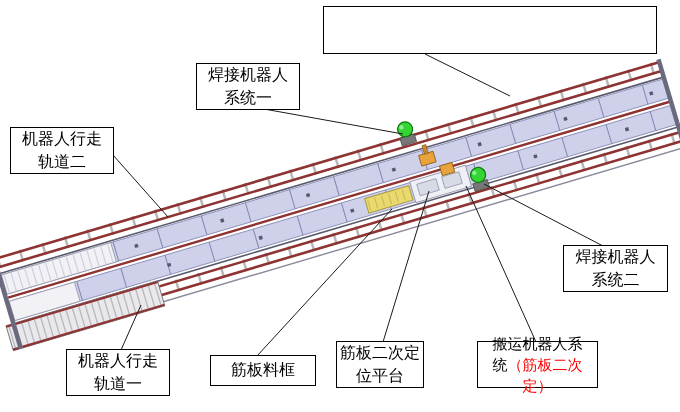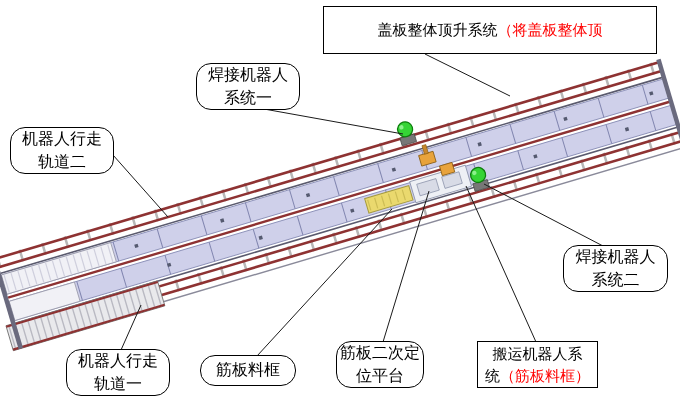--- a/index.html
+++ b/index.html
@@ -19,28 +19,28 @@
     flex-direction:column;
     align-items:center;
     justify-content:center;
     text-align:center;
     color:#000000;
     z-index:2;
     line-height:1.42;
   }
   .label-box .red { color:#ff0000; }
   .pre { white-space:pre-line; }
-  .fs16 { font-size:16px;border-radius:15px; }
+  .fs16 { font-size:16px; }
   .fs15 { font-size:15px; }
   #box-lift   { left:323px; top:6px;   width:334px; height:48px; font-size:15px; }
   #box-wr1    { left:196px; top:63px;  width:104px; height:47px; }
   #box-track2 { left:10px;  top:127px; width:104px; height:47px; }
   #box-wr2    { left:563px; top:245px; width:105px; height:47px; }
   #box-track1 { left:66px;  top:349px; width:104px; height:47px; }
-  #box-frame  { left:200px; top:355px; width:96px;  height:31px;justify-content:center; }
+  #box-frame  { left:210px; top:355px; width:106px;  height:31px;justify-content:center; }
   #box-pos    { left:336px; top:341px; width:88px;  height:47px; }
   #box-move   { left:477px; top:341px; width:121px; height:47px; }
 </style>
 </head>
 <body>
 
 <svg class="scene" width="680" height="412" viewBox="0 0 680 412">
 
   <g transform="rotate(-16.5 340 207)">
 
@@ -118,21 +118,20 @@
     <line x1="113" y1="155" x2="168" y2="217"></line>
     <line x1="603" y1="246" x2="484" y2="184"></line>
     <line x1="121" y1="350" x2="141" y2="305"></line>
     <line x1="257" y1="356" x2="392" y2="209"></line>
     <line x1="383" y1="342" x2="429" y2="191"></line>
     <line x1="536" y1="342" x2="466" y2="186"></line>
   </g>
 </svg>
 
 <div id="box-lift" class="label-box">
-  <div class="box-line"><span>盖板整体顶升系统</span><span class="red">（将盖板整体顶</span></div>
 </div>
 
 <div id="box-wr1" class="label-box fs16">
   <div class="pre">焊接机器人
 系统一</div>
 </div>
 
 <div id="box-track2" class="label-box fs16">
   <div class="pre">机器人行走
 轨道二</div>
@@ -152,14 +151,14 @@
   <div>筋板料框</div>
 </div>
 
 <div id="box-pos" class="label-box fs16">
   <div class="pre">筋板二次定
 位平台</div>
 </div>
 
 <div id="box-move" class="label-box fs15">
   <div><span>搬运机器人系</span></div>
-  <div><span>统</span><span class="red">（筋板料框）</span></div>
+  <div><span>统</span><span class="red">（筋板二次定）</span></div>
 </div>
 
 </body></html>

